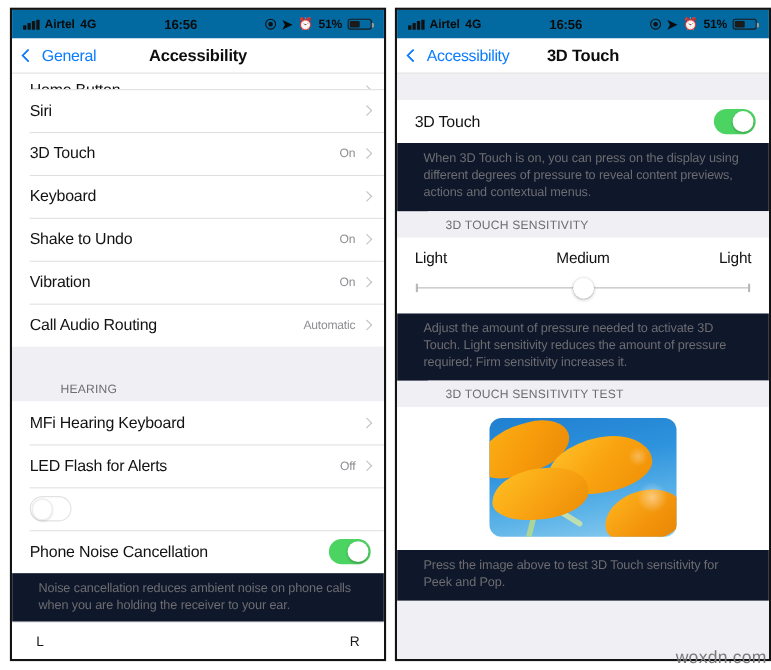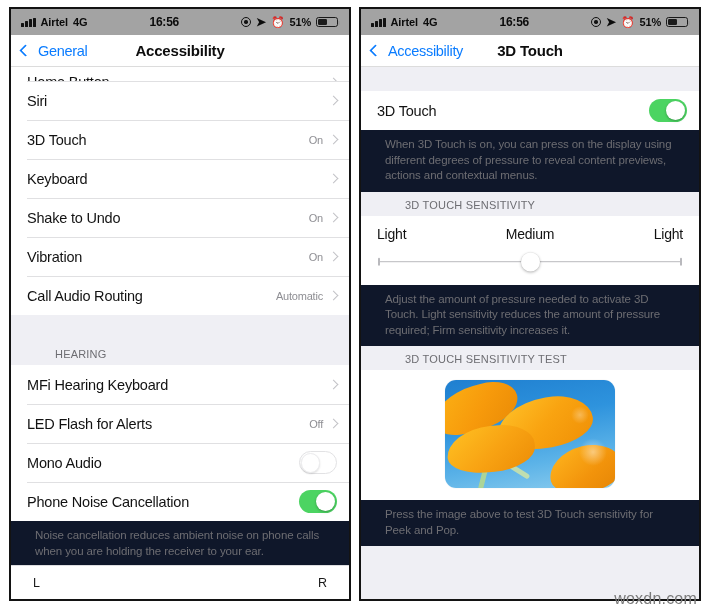--- a/index.html
+++ b/index.html
@@ -33,21 +33,21 @@
     display: flex;
     flex-direction: column;
   }
   .phone.left  { margin-left: 9px; }
   .phone.right { margin-left: 4px; }
 
   
   .statusbar {
     height: 26px;
     flex: 0 0 26px;
-    background: #a3a3a3;
+    background: #0369a1;
     display: flex;
     align-items: center;
     padding: 0 11px 0 10px;
     font-size: 11.5px;
     color: #0b0b0b;
     font-weight: 600;
     letter-spacing: -0.1px;
     gap: 36px;
   }
   .sb-left { display: flex; align-items: center; gap: 5px; }
@@ -396,21 +396,20 @@
           <span class="chev-right"></span>
         </div>
 
         <div class="row">
           <span class="row-label">LED Flash for Alerts</span>
           <span class="row-value">Off</span>
           <span class="chev-right"></span>
         </div>
 
         <div class="row">
-          <span class="row-label">Mono Audio</span>
           <span class="toggle off">
               <span class="knob"></span>
             </span>
         </div>
 
         <div class="row">
           <span class="row-label">Phone Noise Cancellation</span>
           <span class="toggle on">
               <span class="knob"></span>
             </span>

